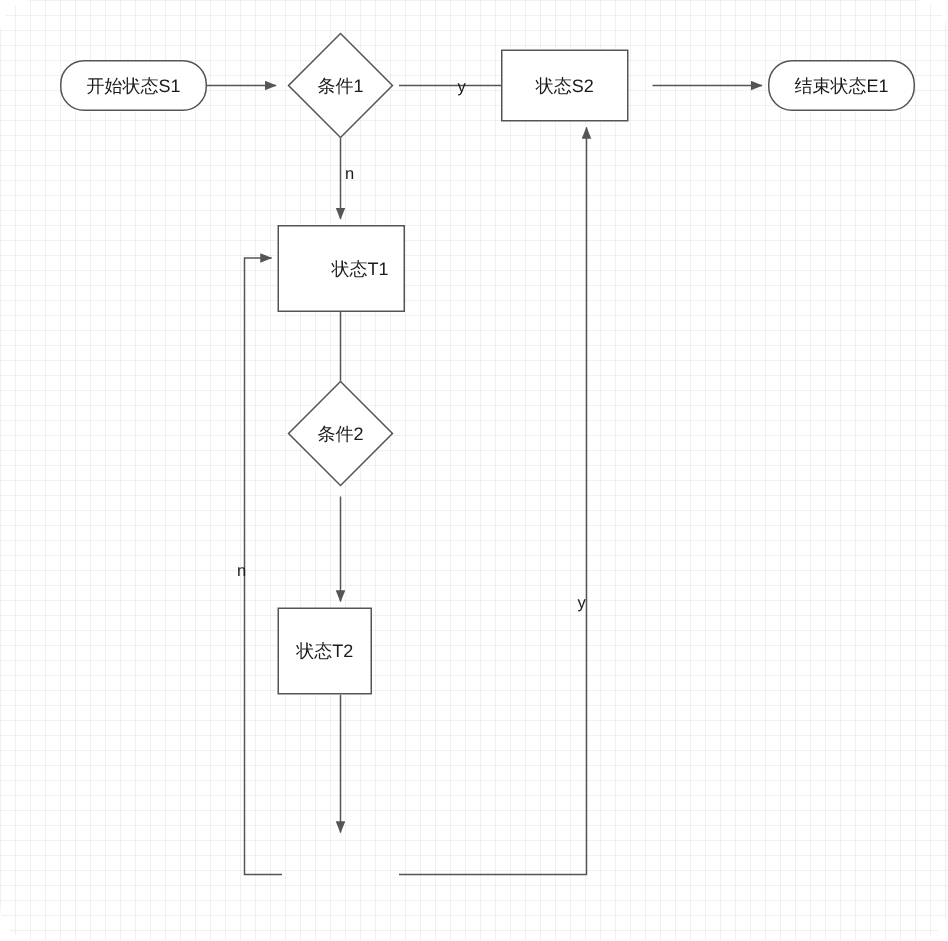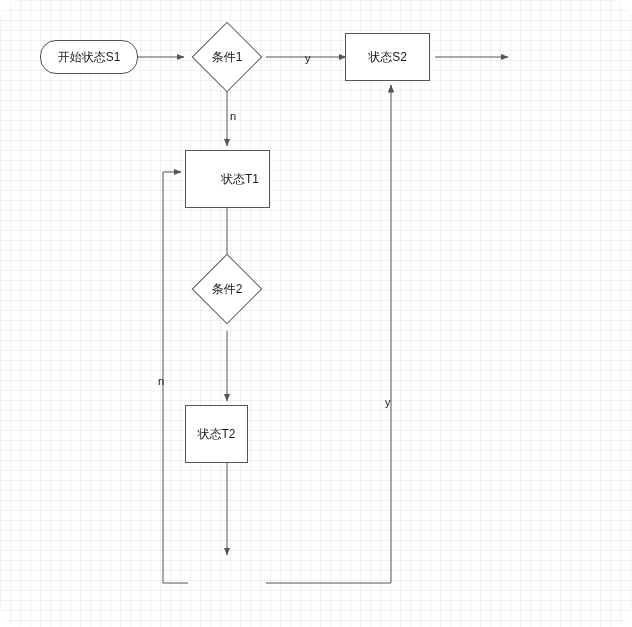--- a/index.html
+++ b/index.html
@@ -111,24 +111,27 @@
 
   <div class="node rounded" style="left:40px; top:40px; width:98px; height:34px;">
     <span>开始状态S1</span>
   </div>
 
   <div class="diamond-wrap" style="left:188px; top:33px; width:78px; height:48px;">
     <div class="diamond-shape"></div>
     <span class="diamond-label">条件1</span>
   </div>
 
-  <div class="node" style="left:345px; top:33px; width:85px; height:48px;">
+  <div class="node" style="left:334px; top:33px; width:85px; height:48px;">
     <span>状态S2</span>
   </div>
 
+  <div class="node rounded" style="left:512px; top:40px; width:98px; height:34px;">
+    <span>结束状态E1</span>
+  </div>
 
   <div class="node" style="left:185px; top:150px; width:85px; height:58px;padding-left:25px;">
     <span>状态T1</span>
   </div>
 
   <div class="diamond-wrap" style="left:188px; top:265px; width:78px; height:48px;text-align:right;">
     <div class="diamond-shape"></div>
     <span class="diamond-label">条件2</span>
   </div>
 

